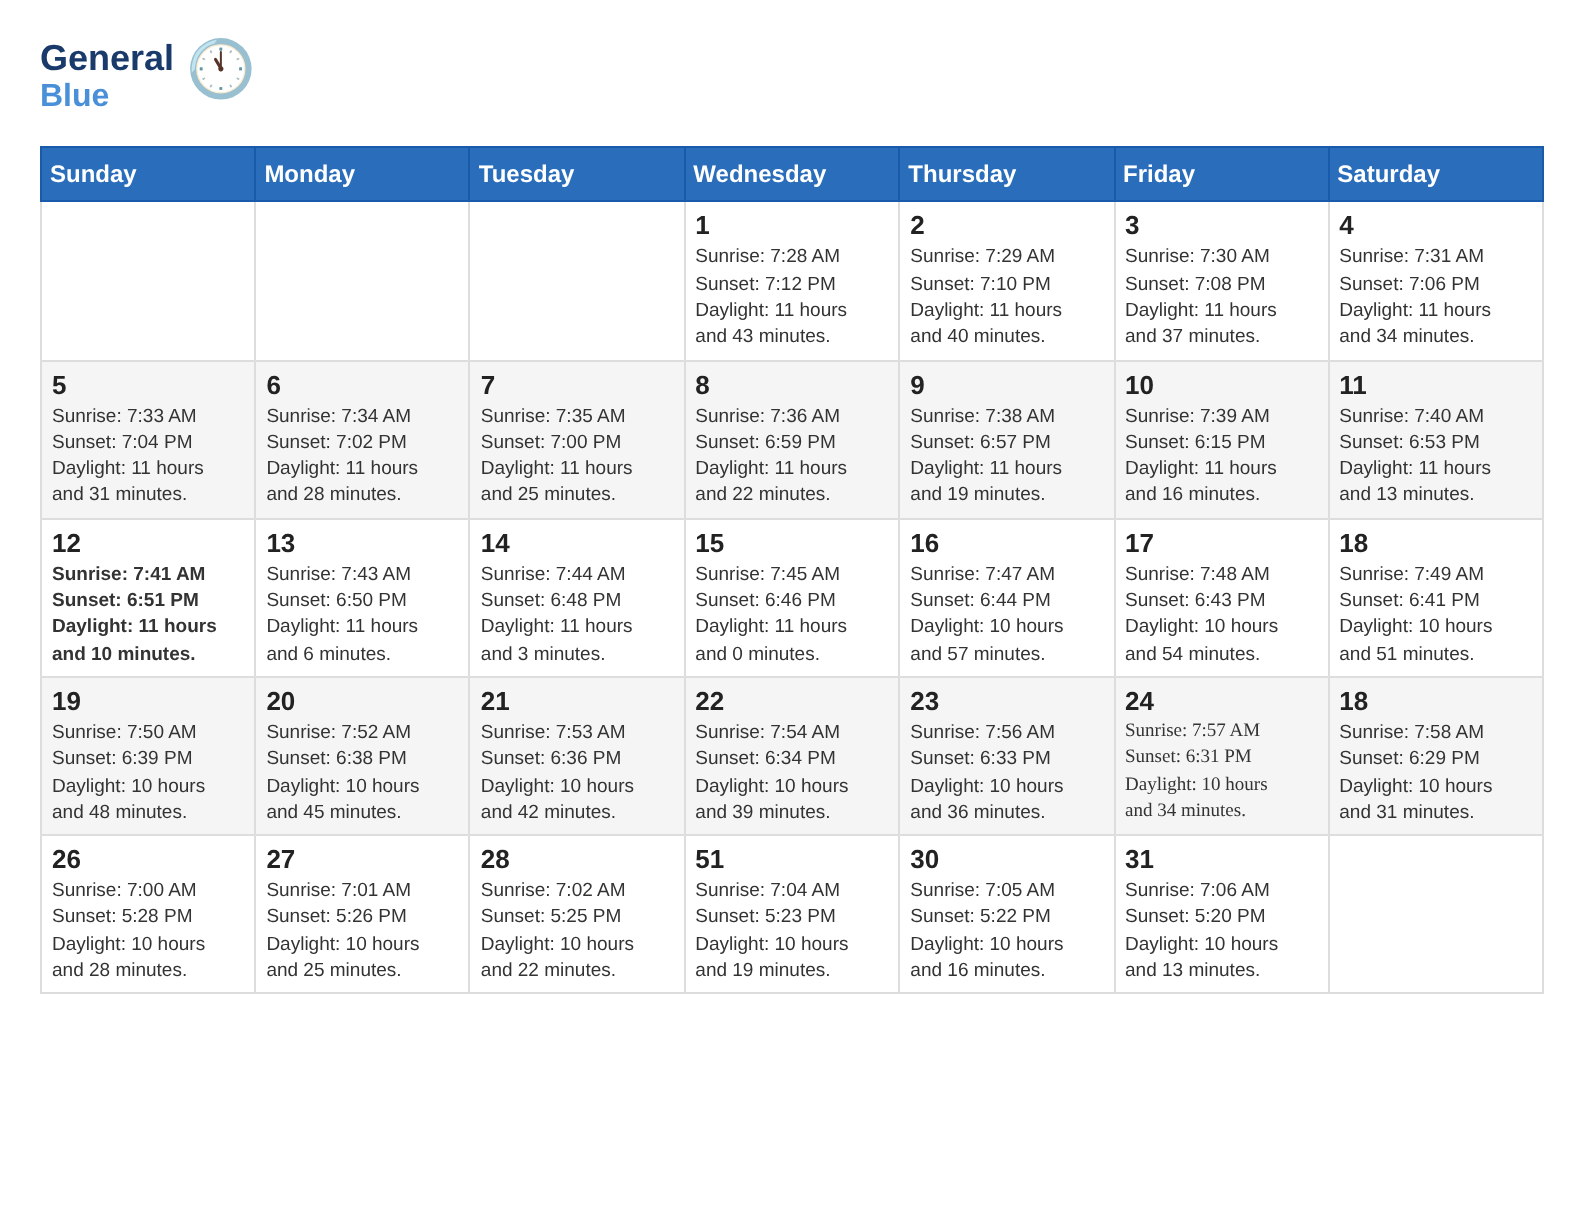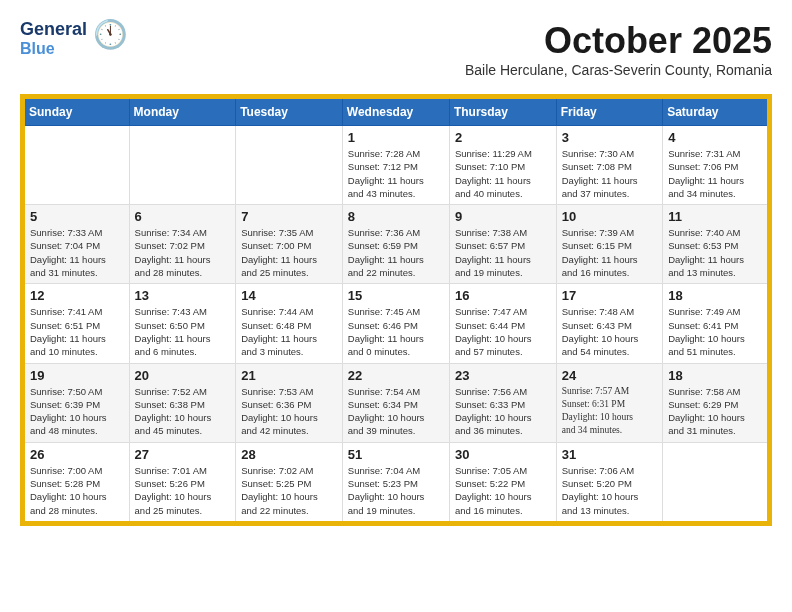--- a/index.html
+++ b/index.html
@@ -36,21 +36,21 @@
       color: #1a1a1a;
     }
     .subtitle {
       font-size: 14px;
       color: #333;
       font-style: normal;
     }
     .calendar {
       width: 100%;
       border-collapse: collapse;
-      border: 5px solid #eab308;
+      border: 1px solid #eab308;
       margin-top: 16px;
     }
     .calendar th {
       background: #2a6ebb;
       color: #fff;
       font-size: 12px;
       font-weight: bold;
       padding: 6px 4px;
       text-align: left;
       border: 1px solid #1a5aaa;
@@ -90,24 +90,20 @@
 <div class="header">
   <div class="logo">
     <div class="logo-row">
       <div>
         <div style="font-size:18px;font-weight:bold;color:#1a3a6c;line-height:1.1;">General</div>
         <div style="font-size:16px;font-weight:bold;color:#4a90d9;line-height:1.1;">Blue</div>
       </div>
       <div style="color:#4a90d9;font-size:28px;margin-left:4px;margin-top:-8px;">🕚</div>
     </div>
   </div>
-  <div class="title-section">
-    <div class="month-title">October 2025</div>
-    <div class="subtitle">Baile Herculane, Caras-Severin County, Romania</div>
-  </div>
 </div>
 
 <table class="calendar">
   <thead>
     <tr>
     <th>Sunday</th>
         <th>Monday</th>
         <th>Tuesday</th>
         <th>Wednesday</th>
         <th>Thursday</th>
@@ -122,21 +118,21 @@
         <td class="empty-cell"></td>
         <td>
           <span class="day-num">1</span>
           <div class="day-info" style="white-space: pre-line;">Sunrise: 7:28 AM
 Sunset: 7:12 PM
 Daylight: 11 hours
 and 43 minutes.</div>
         </td>
         <td>
           <span class="day-num">2</span>
-          <div class="day-info" style="white-space: pre-line;">Sunrise: 11:29 AM
+          <div class="day-info" style="white-space: pre-line;">Sunrise: 7:29 AM
 Sunset: 7:10 PM
 Daylight: 11 hours
 and 40 minutes.</div>
         </td>
         <td>
           <span class="day-num">3</span>
           <div class="day-info" style="white-space: pre-line;">Sunrise: 7:30 AM
 Sunset: 7:08 PM
 Daylight: 11 hours
 and 37 minutes.</div>
@@ -196,21 +192,21 @@
           <span class="day-num">11</span>
           <div class="day-info" style="white-space: pre-line;">Sunrise: 7:40 AM
 Sunset: 6:53 PM
 Daylight: 11 hours
 and 13 minutes.</div>
         </td>
       </tr>
       <tr>
         <td>
           <span class="day-num">12</span>
-          <div class="day-info" style="white-space: pre-line;">Sunrise: 7:41 AM
+          <div class="day-info" style="white-space: pre-line; font-weight: bold;">Sunrise: 7:41 AM
 Sunset: 6:51 PM
 Daylight: 11 hours
 and 10 minutes.</div>
         </td>
         <td>
           <span class="day-num">13</span>
           <div class="day-info" style="white-space: pre-line;">Sunrise: 7:43 AM
 Sunset: 6:50 PM
 Daylight: 11 hours
 and 6 minutes.</div>

